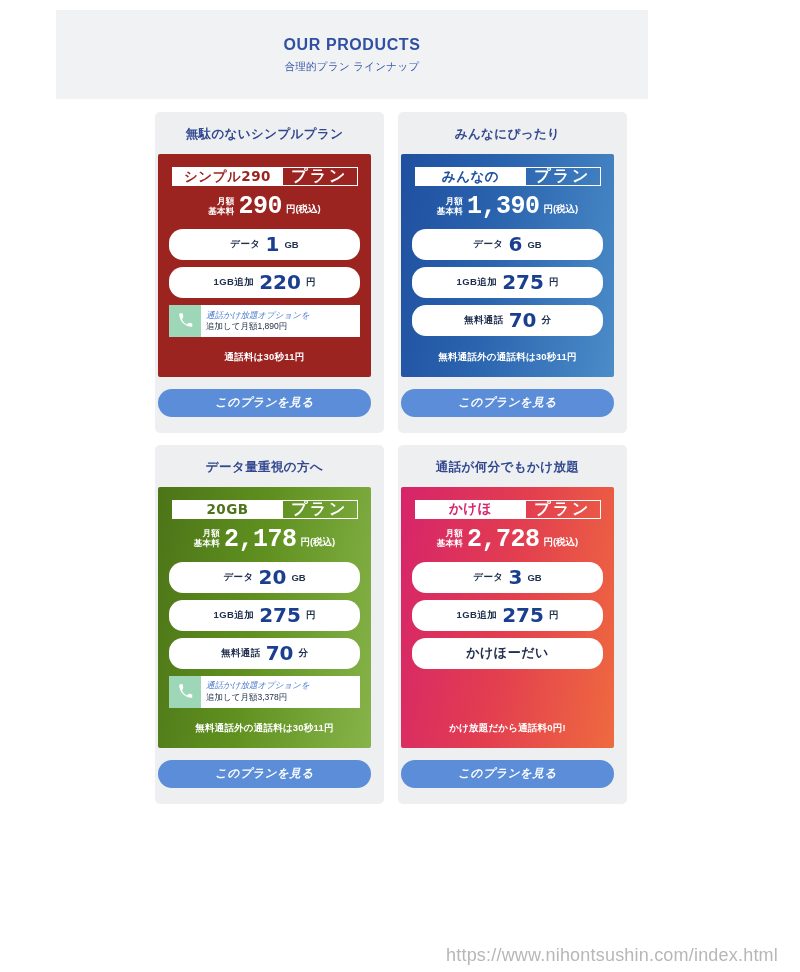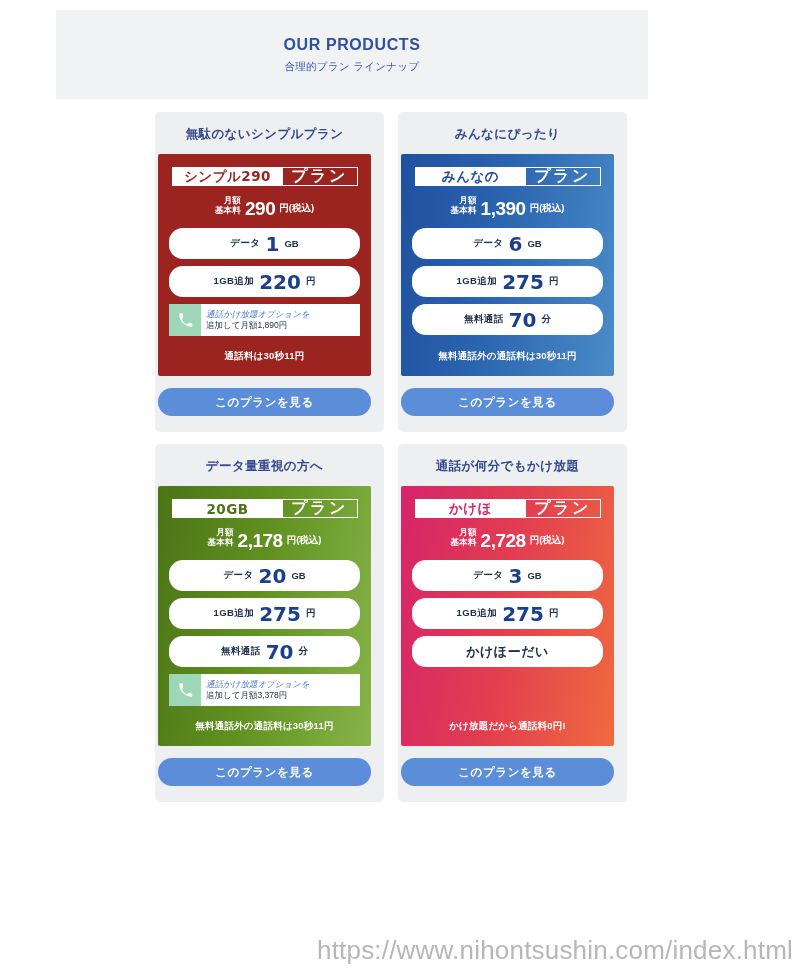--- a/index.html
+++ b/index.html
@@ -91,23 +91,23 @@
   
   .price-row {
     display: flex; align-items: flex-end; justify-content: center;
     color: #ffffff; margin-bottom: 10px; gap: 4px;
   }
   .price-label {
     font-size: 8.5px; font-weight: bold; line-height: 1.18;
     text-align: right; padding-bottom: 3px; letter-spacing: .2px;
   }
   .price-amount {
-    font-size: 19px; font-weight: bold; line-height: .95;
+    font-size: 25px; font-weight: bold; line-height: .95;
     letter-spacing: -.5px;
-    font-family: Liberation Sans, sans-serif;
+    font-family: Liberation Mono, monospace;
   }
   .price-unit { font-size: 9.5px; font-weight: bold; padding-bottom: 3px; }
 
   
   .spec {
     background: #ffffff;
     border-radius: 14px;
     height: 31px;
     margin-bottom: 7px;
     display: flex; align-items: center; justify-content: center;
@@ -159,27 +159,27 @@
   .cta {
     margin-top: 12px;
     height: 28px;
     border-radius: 14px;
     background: #5b8dd9;
     color: #ffffff;
     border: none;
     cursor: pointer;
     font-size: 11.5px; font-weight: bold; letter-spacing: .6px;
     font-family: "Liberation Sans", sans-serif;
-    display: flex; align-items: center; justify-content: center;
+    display: flex; align-items: center; justify-content: center; font-style: italic;
   }
 
   
   .footer-url {
-    position: absolute; right: 7px; bottom: 6px;
-    font-size: 26px; color: #b6b7b9; letter-spacing: .2px;
+    position: absolute; right: 22px; bottom: 6px;
+    font-size: 18px; color: #b6b7b9; letter-spacing: .2px;
     font-family: "Liberation Sans", sans-serif;
   }
 </style>
 </head>
 <body>
 
 <div class="page">
 
   <div class="header">
     <div class="header-title">OUR PRODUCTS</div>

